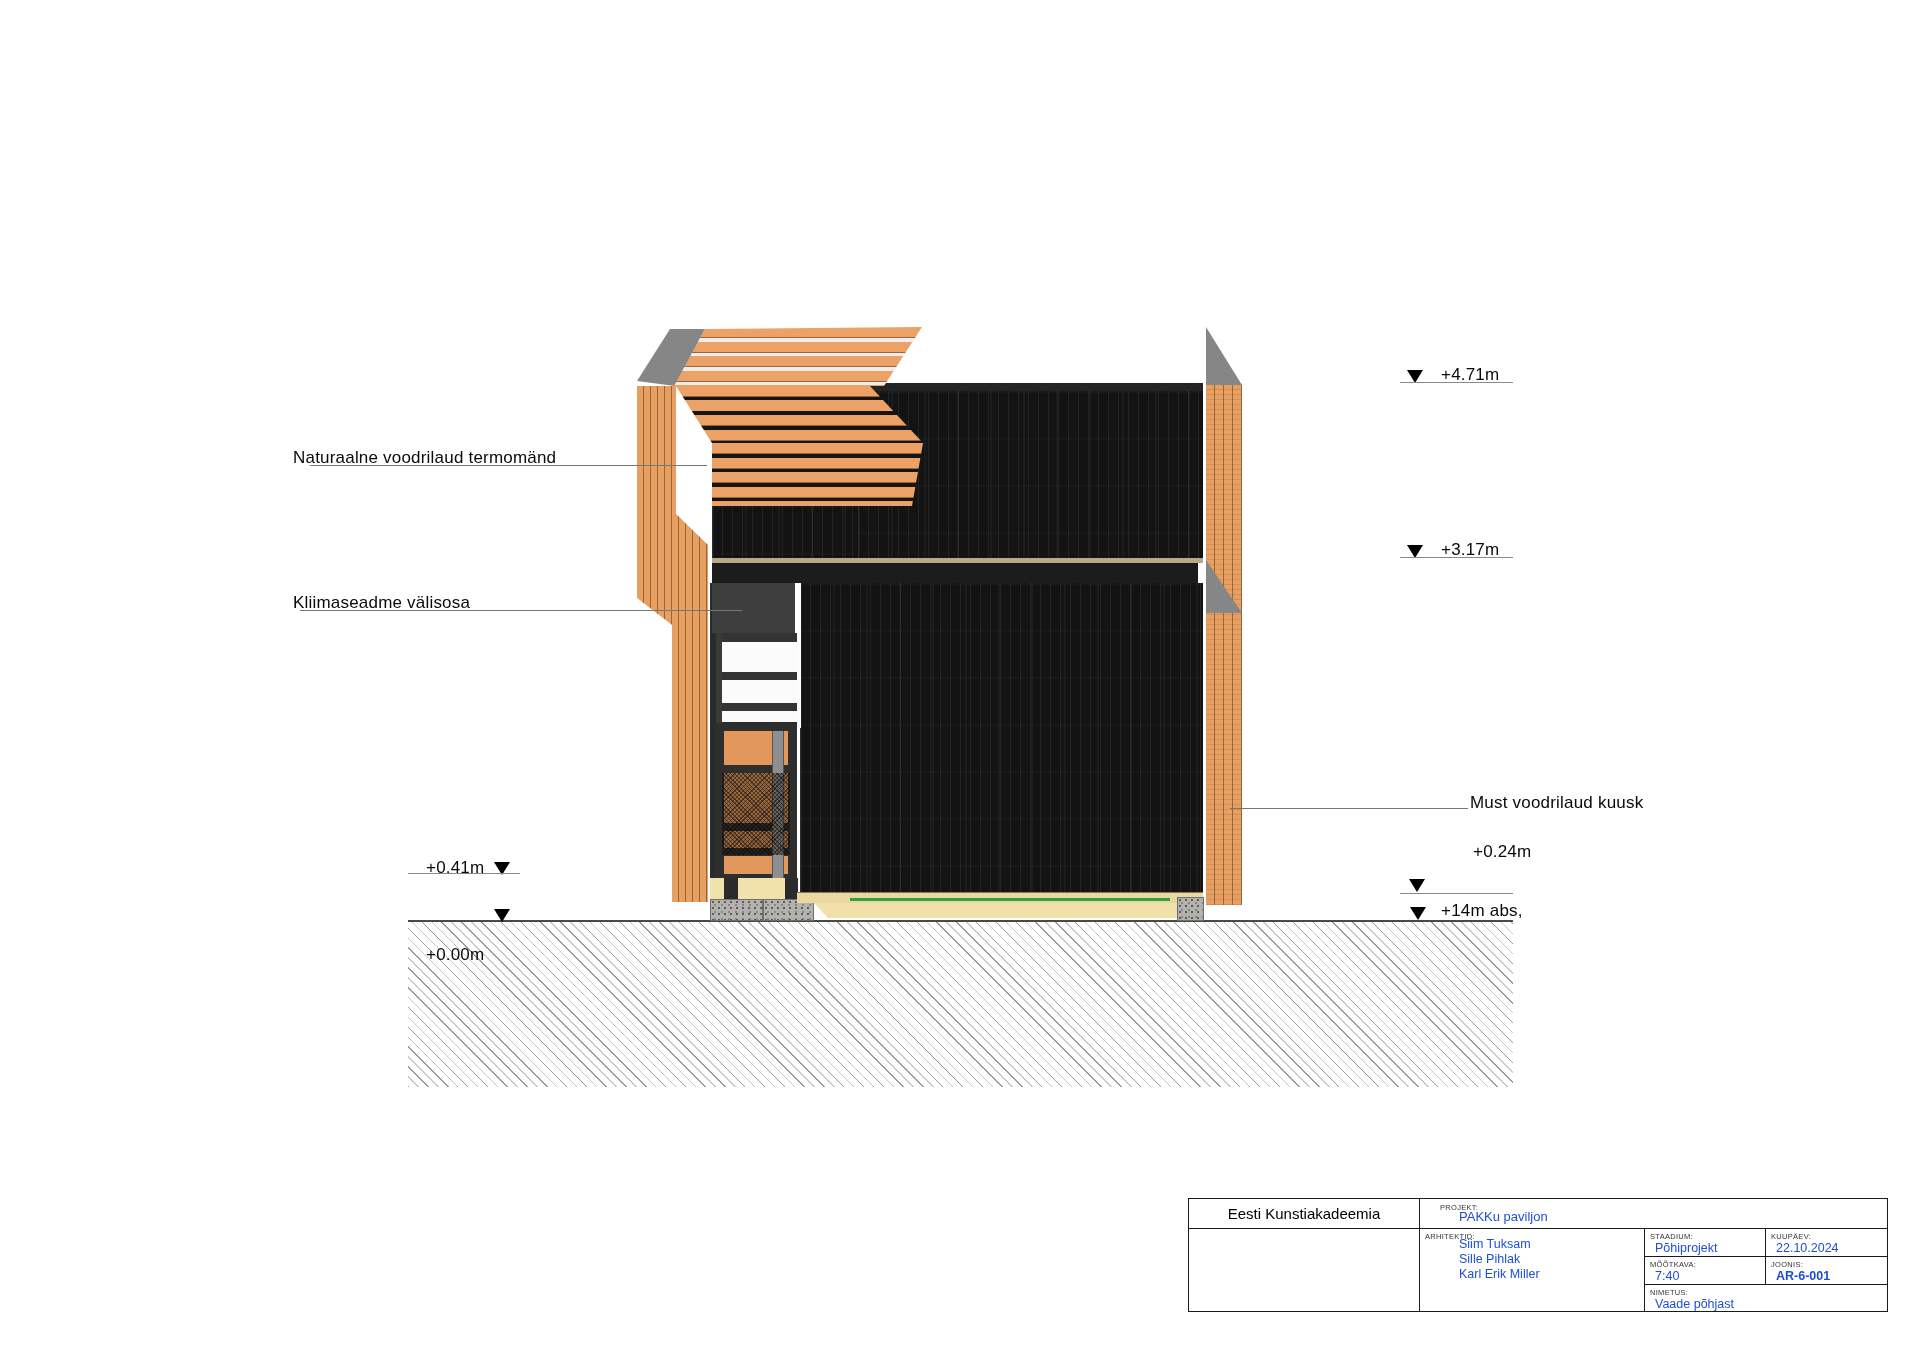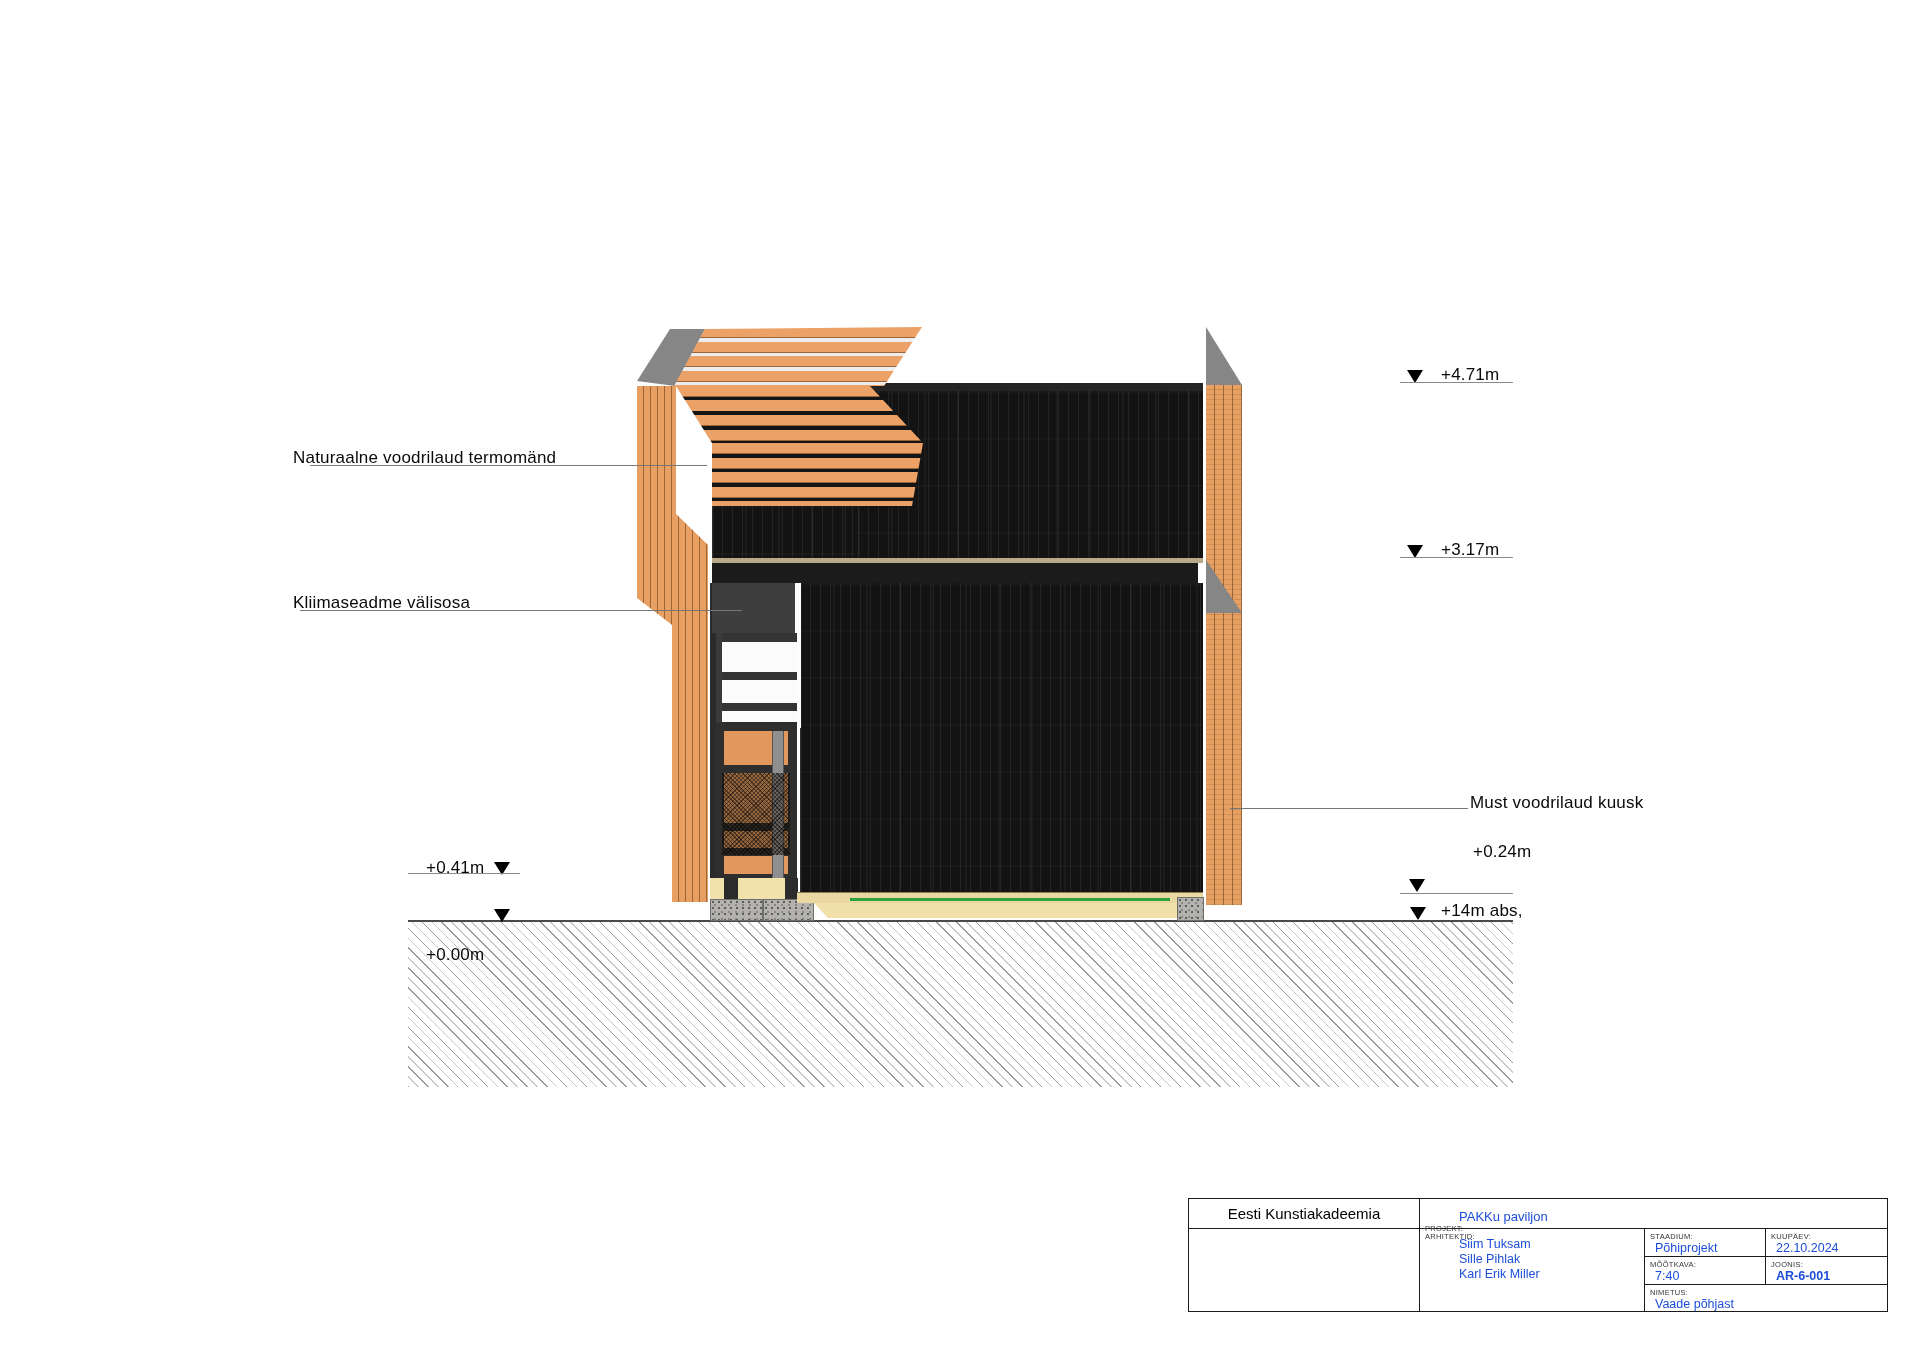--- a/index.html
+++ b/index.html
@@ -149,21 +149,21 @@
     <div class="tb-line" style="left:455px;top:29px;width:1px;height:83px;"></div>
     <div class="tb-line" style="left:576px;top:29px;width:1px;height:56px;"></div>
     <div class="tb-line" style="left:455px;top:57px;width:243px;height:1px;"></div>
     <div class="tb-line" style="left:455px;top:85px;width:243px;height:1px;"></div>
 
     <div class="abs" style="left:0;top:0;width:230px;height:29px;display:flex;align-items:center;justify-content:center;">
       <span style="font-size:15px;">Eesti Kunstiakadeemia</span>
     </div>
 
 
-    <div class="tb-small" style="left:236px;top:4px;margin-top:21px;">PROJEKT:</div>
+    <div class="tb-small" style="left:251px;top:4px;">PROJEKT:</div>
     <div class="tb-val" style="left:270px;top:10px;font-size:13px;">PAKKu paviljon</div>
 
     <div class="tb-small" style="left:236px;top:33px;">ARHITEKTID:</div>
     <div class="tb-val" style="left:270px;top:38px;">Siim Tuksam</div>
     <div class="tb-val" style="left:270px;top:53px;">Sille Pihlak</div>
     <div class="tb-val" style="left:270px;top:68px;">Karl Erik Miller</div>
 
     <div class="tb-small" style="left:461px;top:33px;">STAADIUM:</div>
     <div class="tb-val" style="left:466px;top:42px;">Põhiprojekt</div>
     <div class="tb-small" style="left:582px;top:33px;">KUUPÄEV:</div>

